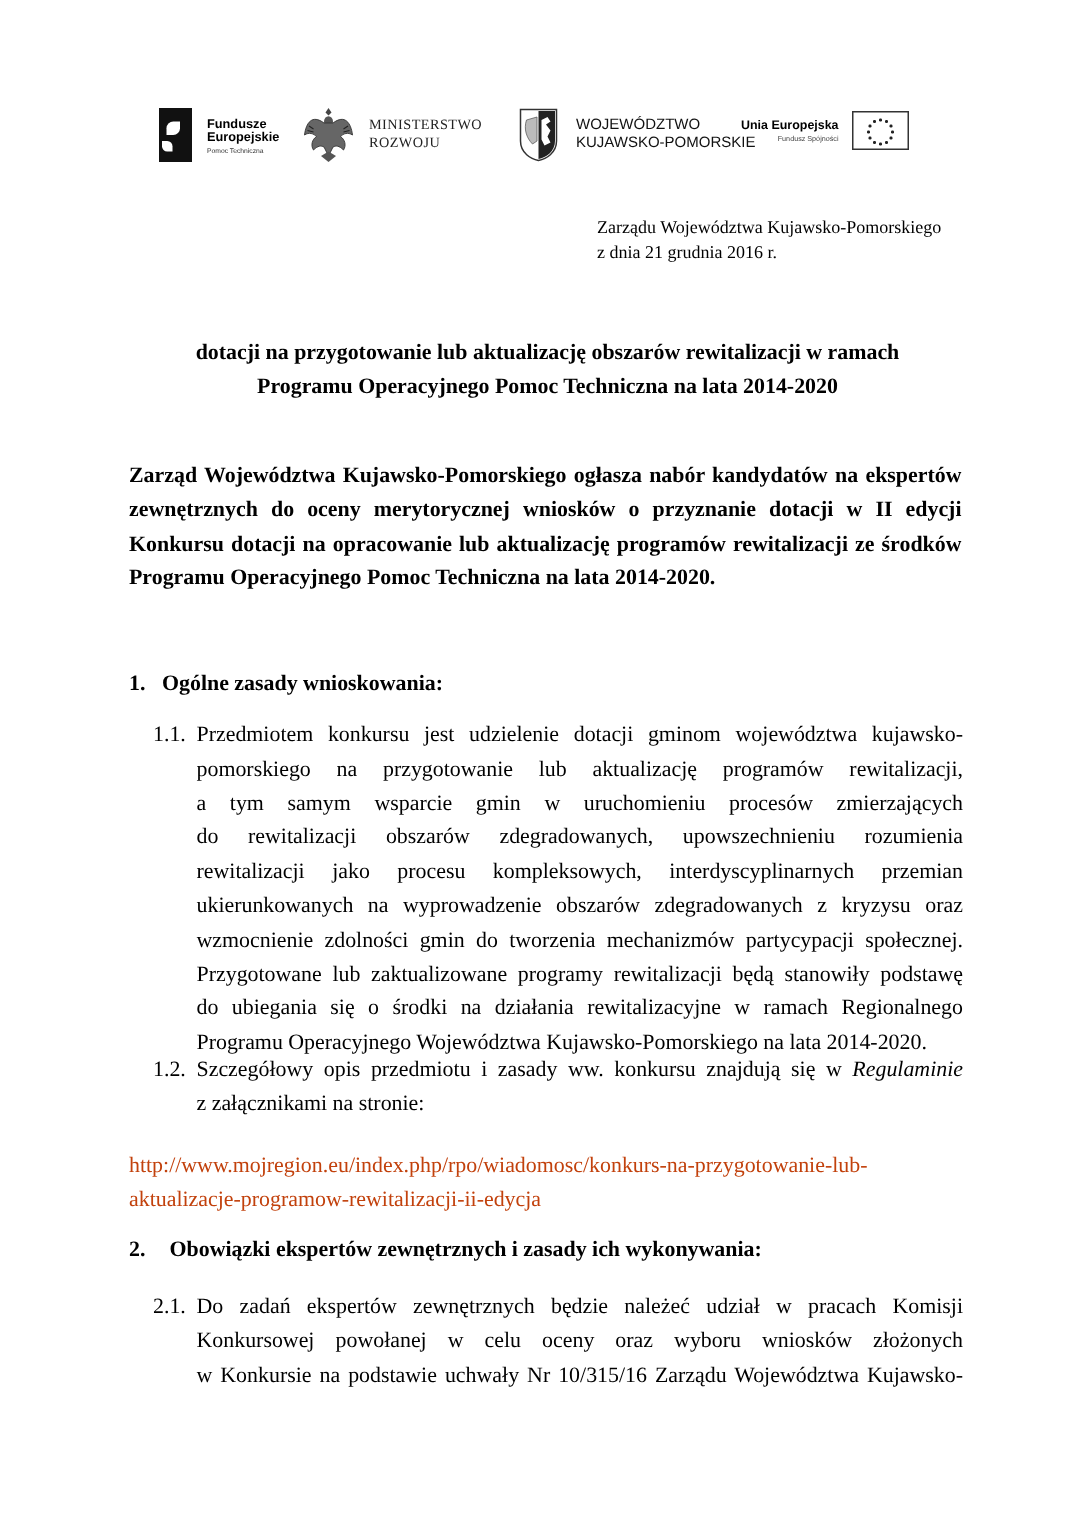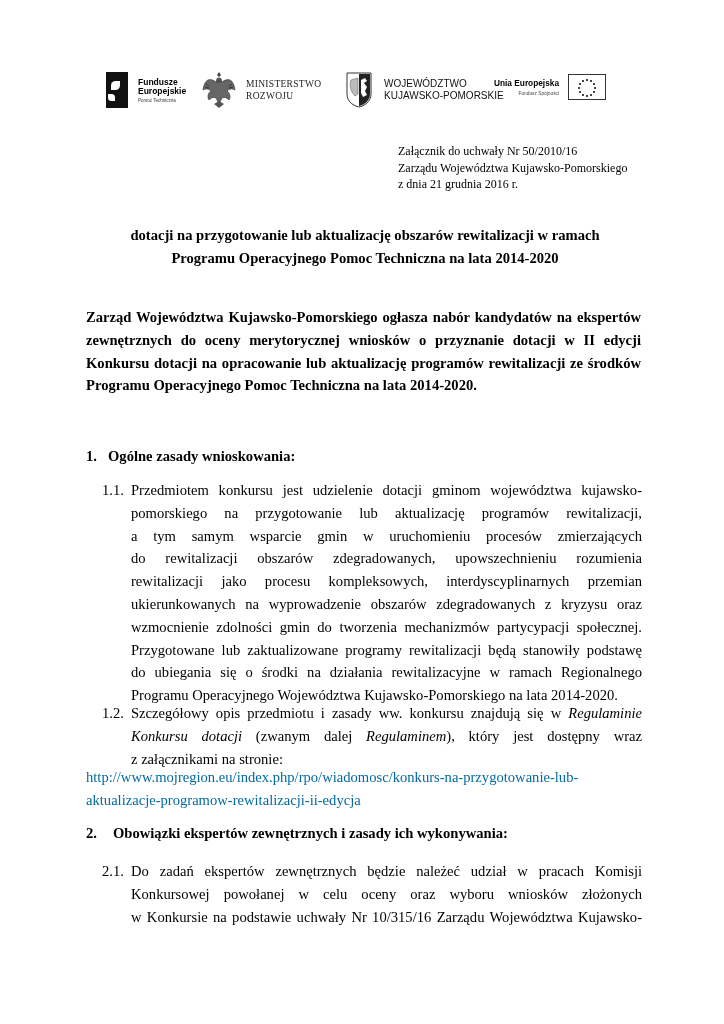--- a/index.html
+++ b/index.html
@@ -39,21 +39,21 @@
 
   .item { position: absolute; font-size: 14.6px; line-height: 22.8px; }
   .item .num { position: absolute; left: 0; top: 0; }
   .item .body { position: absolute; left: 29px; width: 511px; }
   .item .line { display: block; height: 22.8px; text-align: justify; text-align-last: justify; white-space: nowrap; }
   .item .line.last { text-align-last: left; }
   .i11 { left: 102px; top: 479px; width: 540px; }
   .i12 { left: 102px; top: 702px; width: 540px; }
   .i21 { left: 102px; top: 860px; width: 540px; }
   .url { position: absolute; left: 86px; top: 766px; font-size: 14.6px; line-height: 22.8px; }
-  .url a { color: #0369a1; text-decoration: none; }
+  .url a { color: #c2410c; text-decoration: none; }
   em { font-style: italic; }
 </style>
 </head>
 <body>
 
 <div class="logos">
   <div class="logo fe">
     <div class="mark"></div>
     <div>
       <div class="t1">Fundusze</div>
@@ -105,21 +105,20 @@
       <span style="left:13px;top:19px"></span>
       <span style="left:10px;top:16px"></span>
       <span style="left:9px;top:12px"></span>
       <span style="left:10px;top:8px"></span>
       <span style="left:13px;top:5px"></span>
     </div>
   </div>
 </div>
 
 <div class="annex">
-  <div>Załącznik do uchwały Nr 50/2010/16</div>
   <div>Zarządu Województwa Kujawsko-Pomorskiego</div>
   <div>z dnia 21 grudnia 2016 r.</div>
 </div>
 
 <div class="title">
   <div>dotacji na przygotowanie lub aktualizację obszarów rewitalizacji w ramach</div>
   <div>Programu Operacyjnego Pomoc Techniczna na lata 2014-2020</div>
 </div>
 
 <div class="lead">
@@ -146,21 +145,20 @@
     <span class="line" style="white-space: normal; overflow: hidden;">Przygotowane lub zaktualizowane programy rewitalizacji będą stanowiły podstawę</span>
     <span class="line" style="white-space: normal; overflow: hidden;">do ubiegania się o środki na działania rewitalizacyjne w ramach Regionalnego</span>
     <span class="line last" style="white-space: normal; overflow: hidden;">Programu Operacyjnego Województwa Kujawsko-Pomorskiego na lata 2014-2020.</span>
   </div>
 </div>
 
 <div class="item i12">
   <span class="num">1.2.</span>
   <div class="body">
     <span class="line" style="white-space: normal; overflow: hidden;"><span>Szczegółowy opis przedmiotu i zasady ww. konkursu znajdują się w </span><em>Regulaminie</em></span>
-    <span class="line" style="white-space: normal; overflow: hidden;"><em>Konkursu dotacji</em><span> (zwanym dalej </span><em>Regulaminem</em><span>), który jest dostępny wraz</span></span>
     <span class="line last" style="white-space: normal; overflow: hidden;">z załącznikami na stronie:</span>
   </div>
 </div>
 
 <div class="url">
   <a>http://www.mojregion.eu/index.php/rpo/wiadomosc/konkurs-na-przygotowanie-lub-</a><br>
   <a>aktualizacje-programow-rewitalizacji-ii-edycja</a>
 </div>
 
 <div class="h h2">

